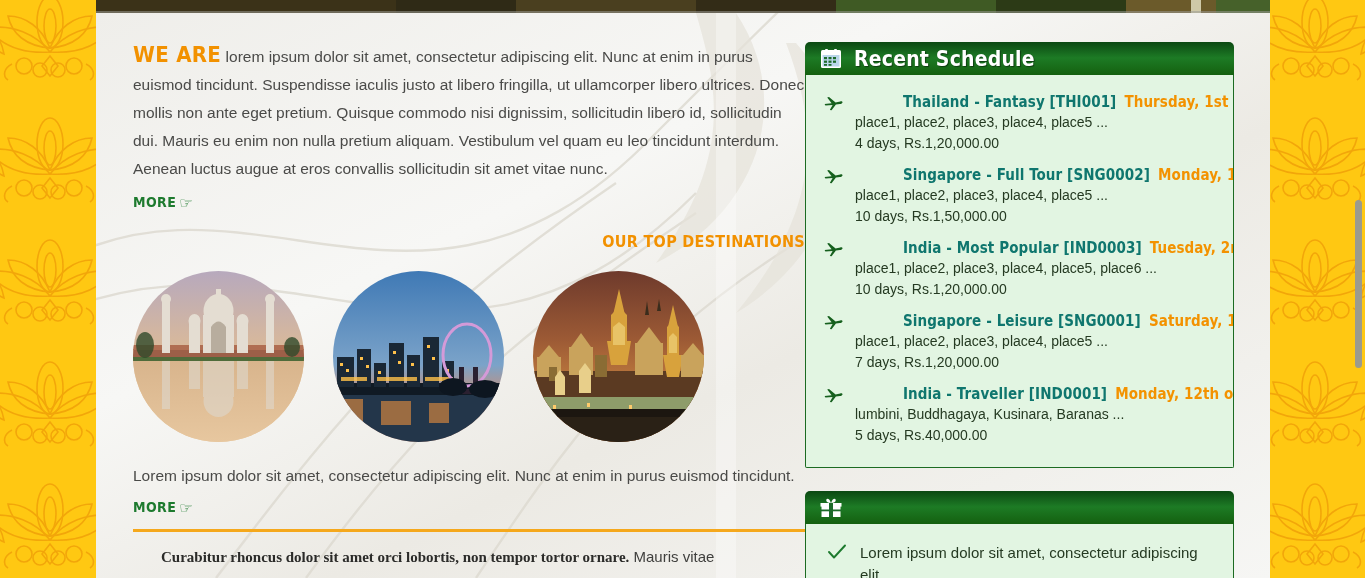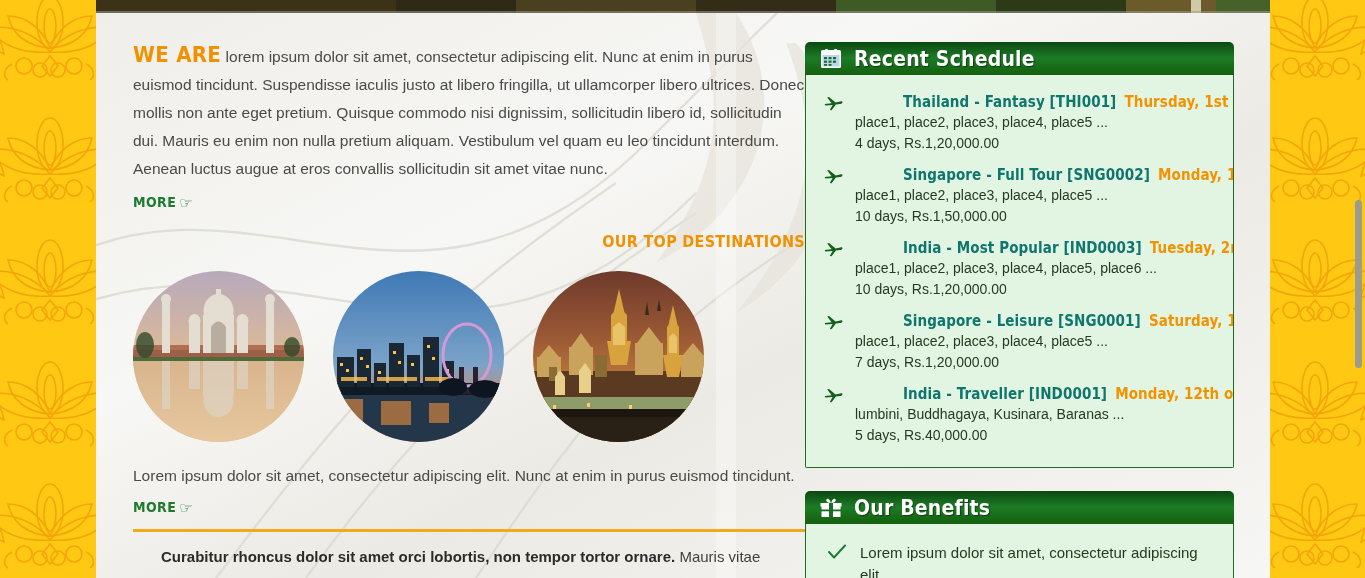--- a/index.html
+++ b/index.html
@@ -152,21 +152,21 @@
     width: 100%;
   }
 
   #quote-block {
     margin-top: 13px;
     padding-left: 28px;
     font-size: 15px;
     line-height: 24px;
     color: #3f3f3d;
   }
-  #quote-block b { color: #2b2b29; }
+  #quote-block b { color: #2b2b29; font-family: Liberation Serif, serif; }
 
   
   #side-col {
     position: absolute;
     left: 709px;
     top: 29px;
     width: 429px;
   }
 
   .panel {
@@ -624,21 +624,20 @@
       <div id="benefits-panel">
         <div class="panel-head">
           <svg class="picon" width="22" height="20" viewBox="0 0 22 20">
             <rect x="1.5" y="7" width="19" height="12" fill="#ffffff"></rect>
             <rect x="0.5" y="5" width="21" height="3.6" fill="#ffffff"></rect>
             <rect x="9" y="5" width="4" height="14" fill="#1d6b2a"></rect>
             <rect x="0.5" y="11.5" width="21" height="1.8" fill="#1d6b2a"></rect>
             <path d="M10.6 5 C 8 5 5.6 3.4 6.4 1.4 C 7.3 -0.4 10 1 10.8 5 Z" fill="#ffffff"></path>
             <path d="M11.4 5 C 14 5 16.4 3.4 15.6 1.4 C 14.7 -0.4 12 1 11.2 5 Z" fill="#ffffff"></path>
           </svg>
-          <span class="ptitle">Our Benefits</span>
         </div>
         <div class="panel">
           <div id="benefits-body">
               <div class="benefit-item">
                 <svg class="check" width="18" height="16" viewBox="0 0 18 16">
                   <path d="M1 8 L6 13.5 L17 1.5" fill="none" stroke="#1d7a2e" stroke-width="1.9" stroke-linecap="round" stroke-linejoin="round"></path>
                 </svg>
                 <div class="btext">Lorem ipsum dolor sit amet, consectetur adipiscing elit.</div>
               </div>
             </div>

